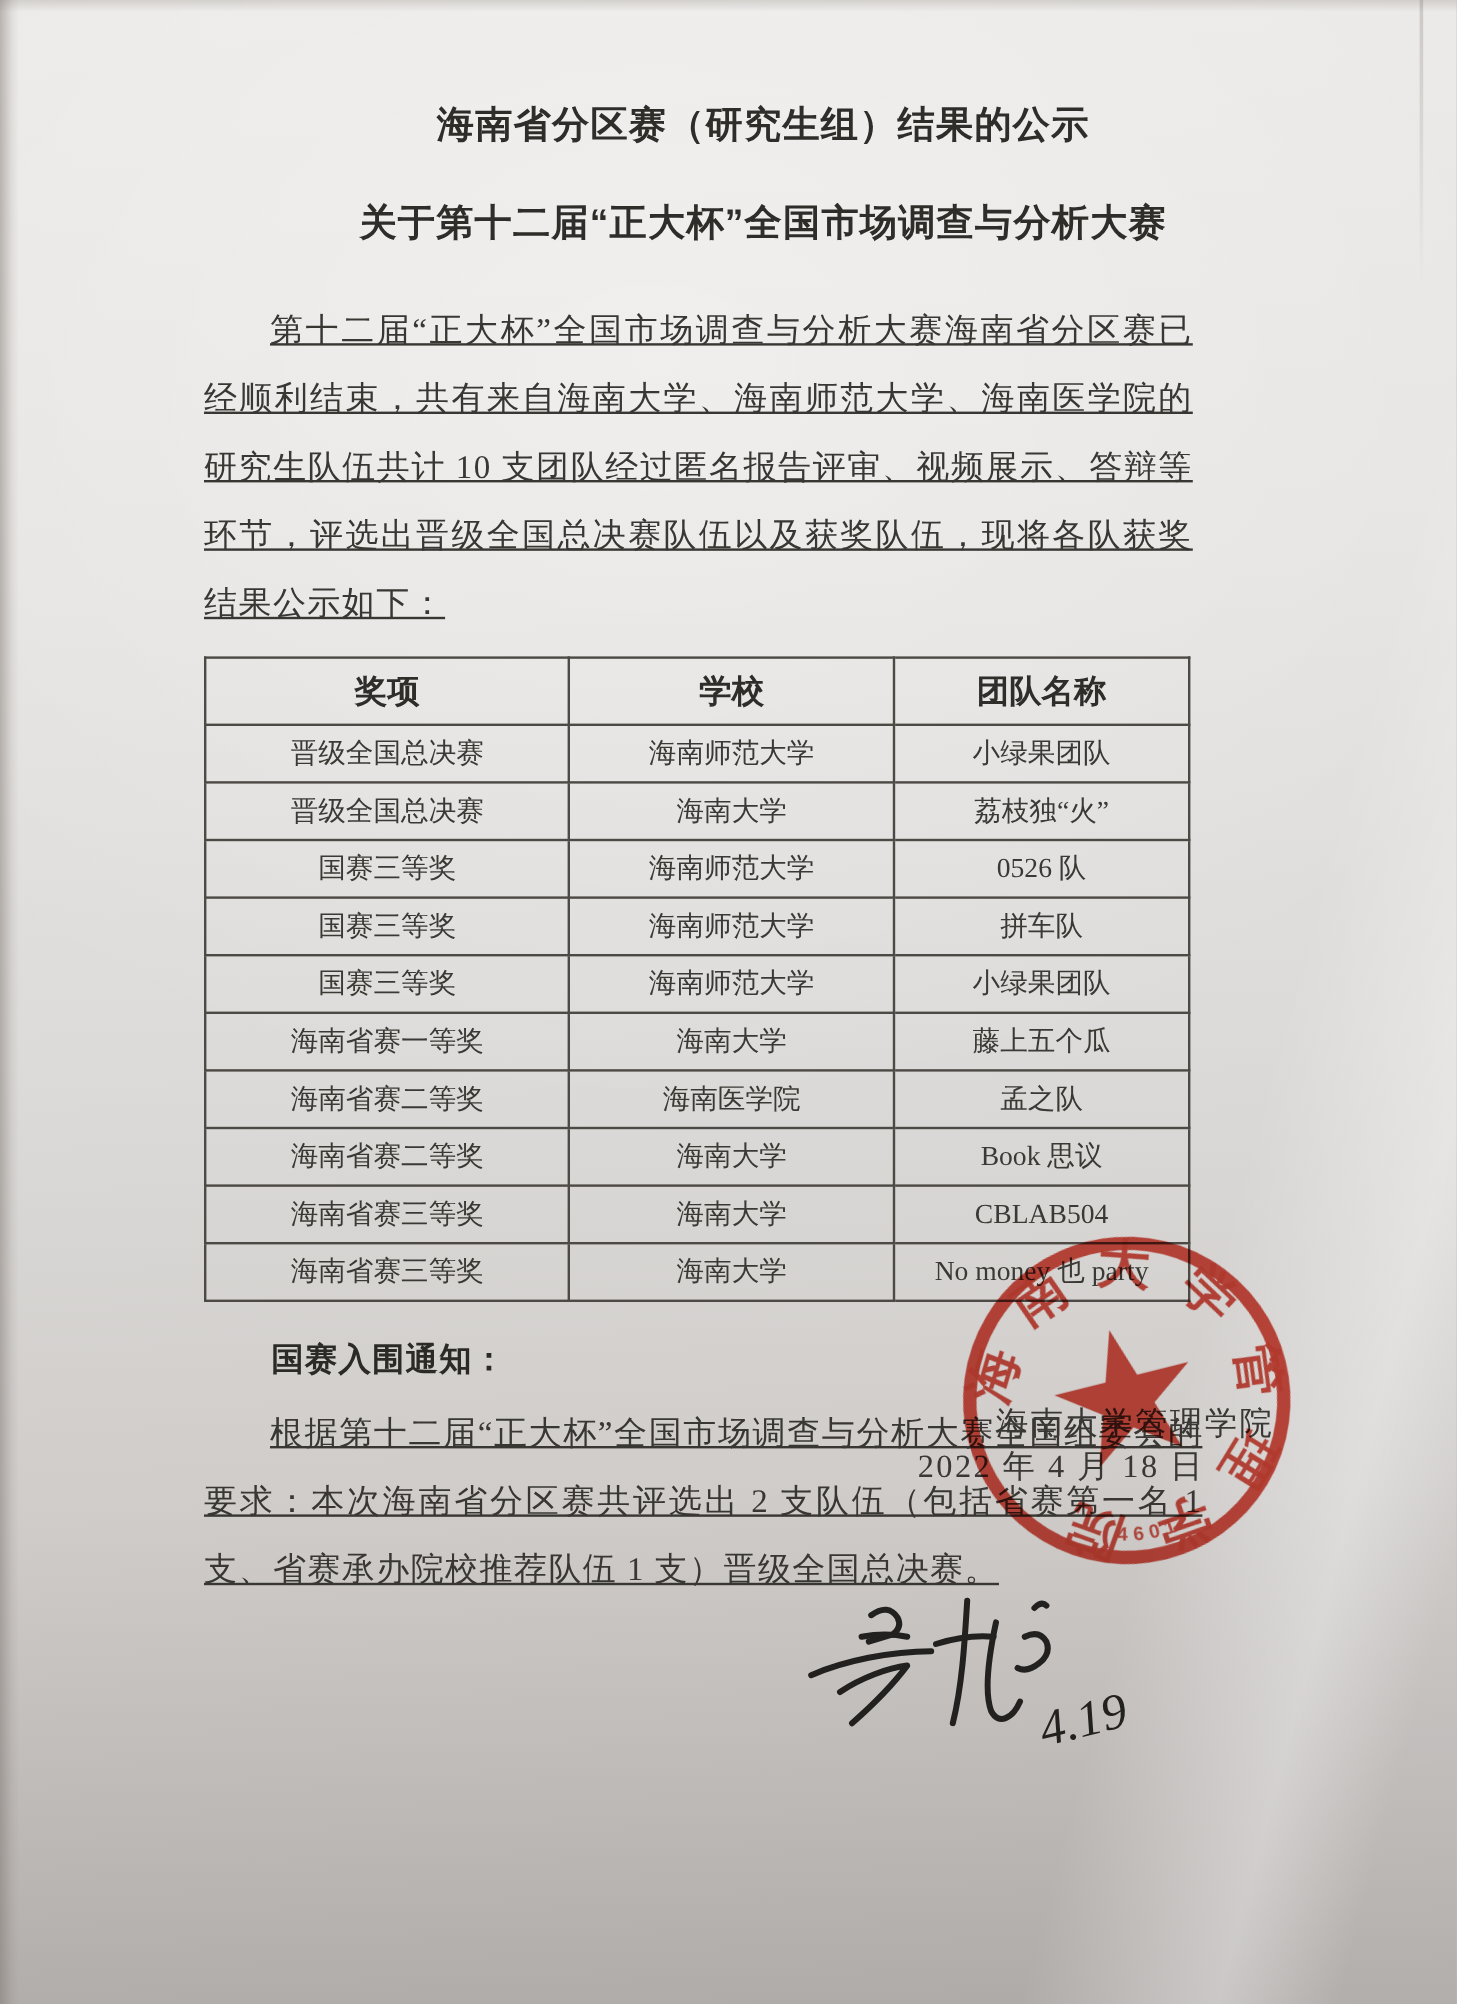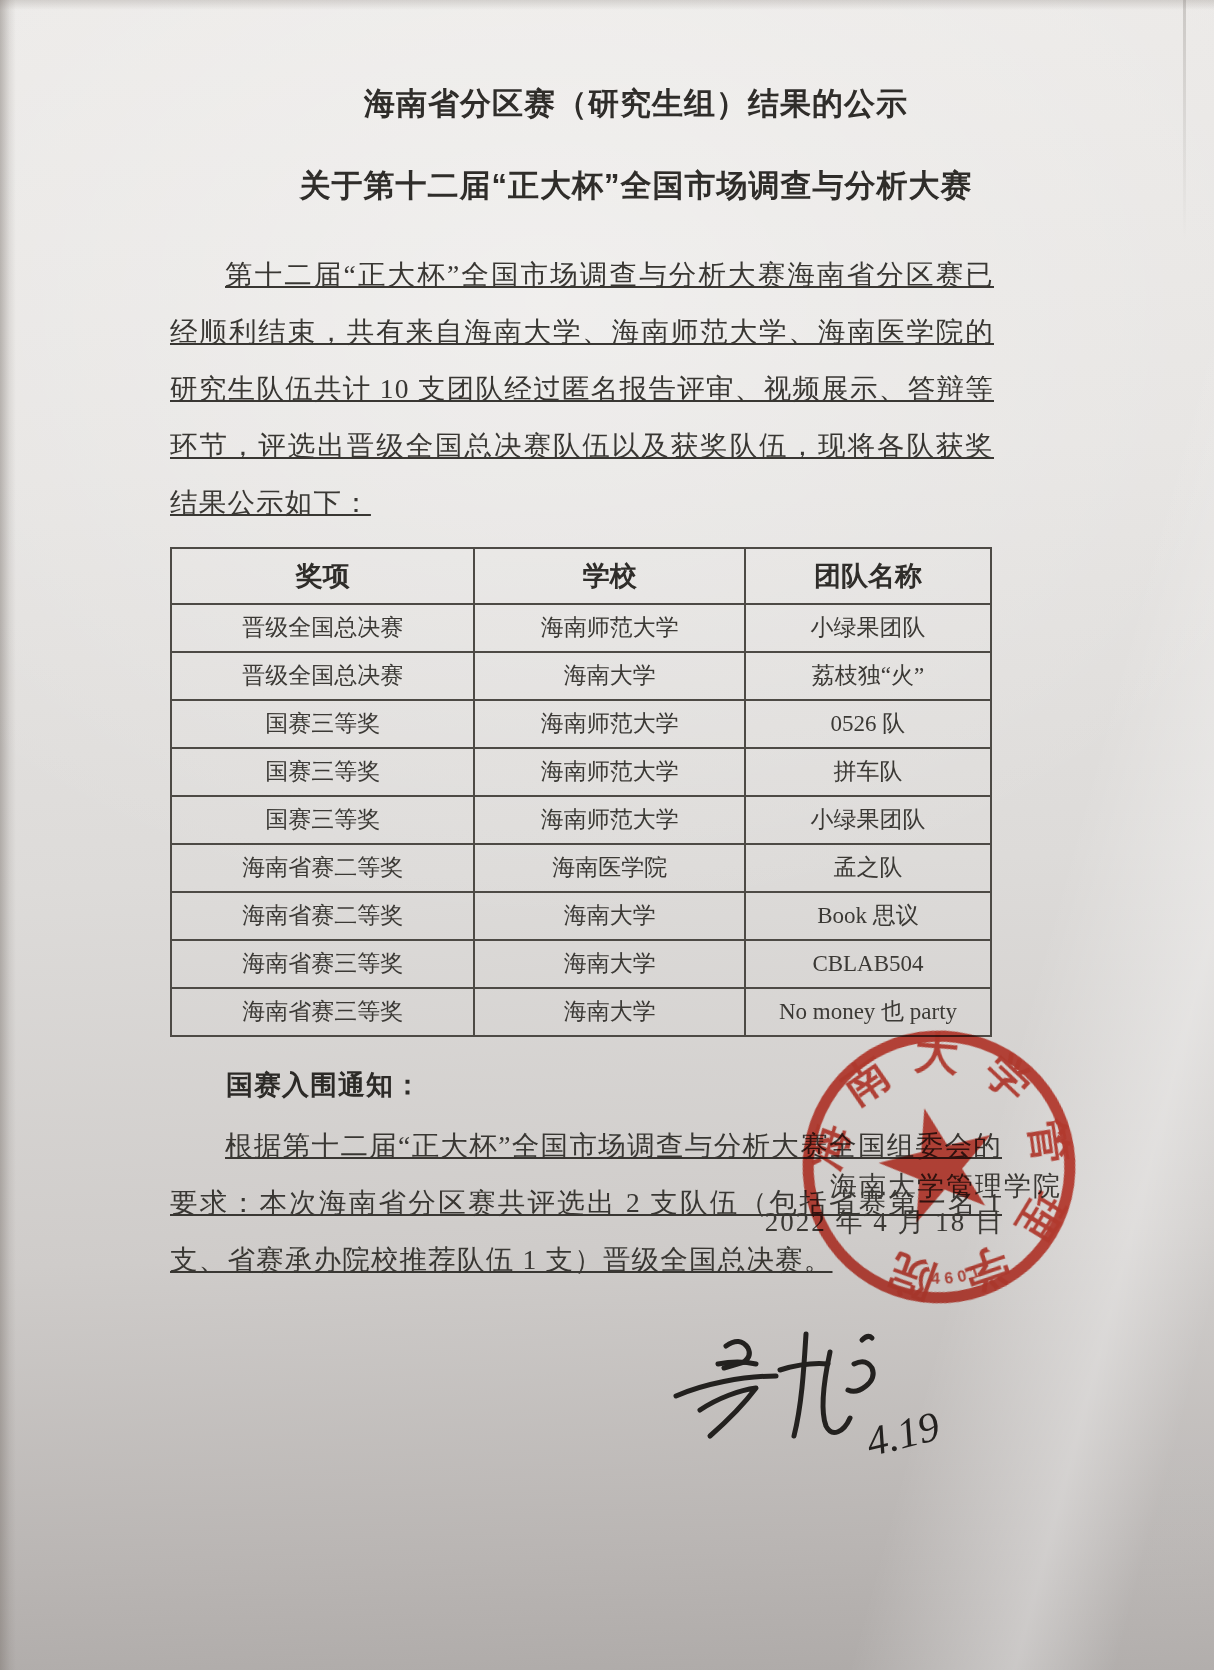--- a/index.html
+++ b/index.html
@@ -139,20 +139,25 @@
       </tr>
       <tr>
         <td>国赛三等奖</td>
         <td>海南师范大学</td>
         <td>拼车队</td>
       </tr>
       <tr>
         <td>国赛三等奖</td>
         <td>海南师范大学</td>
         <td>小绿果团队</td>
+      </tr>
+      <tr>
+        <td>海南省赛一等奖</td>
+        <td>海南大学</td>
+        <td>藤上五个瓜</td>
       </tr>
       <tr>
         <td>海南省赛二等奖</td>
         <td>海南医学院</td>
         <td>孟之队</td>
       </tr>
       <tr>
         <td>海南省赛二等奖</td>
         <td>海南大学</td>
         <td>Book 思议</td>

